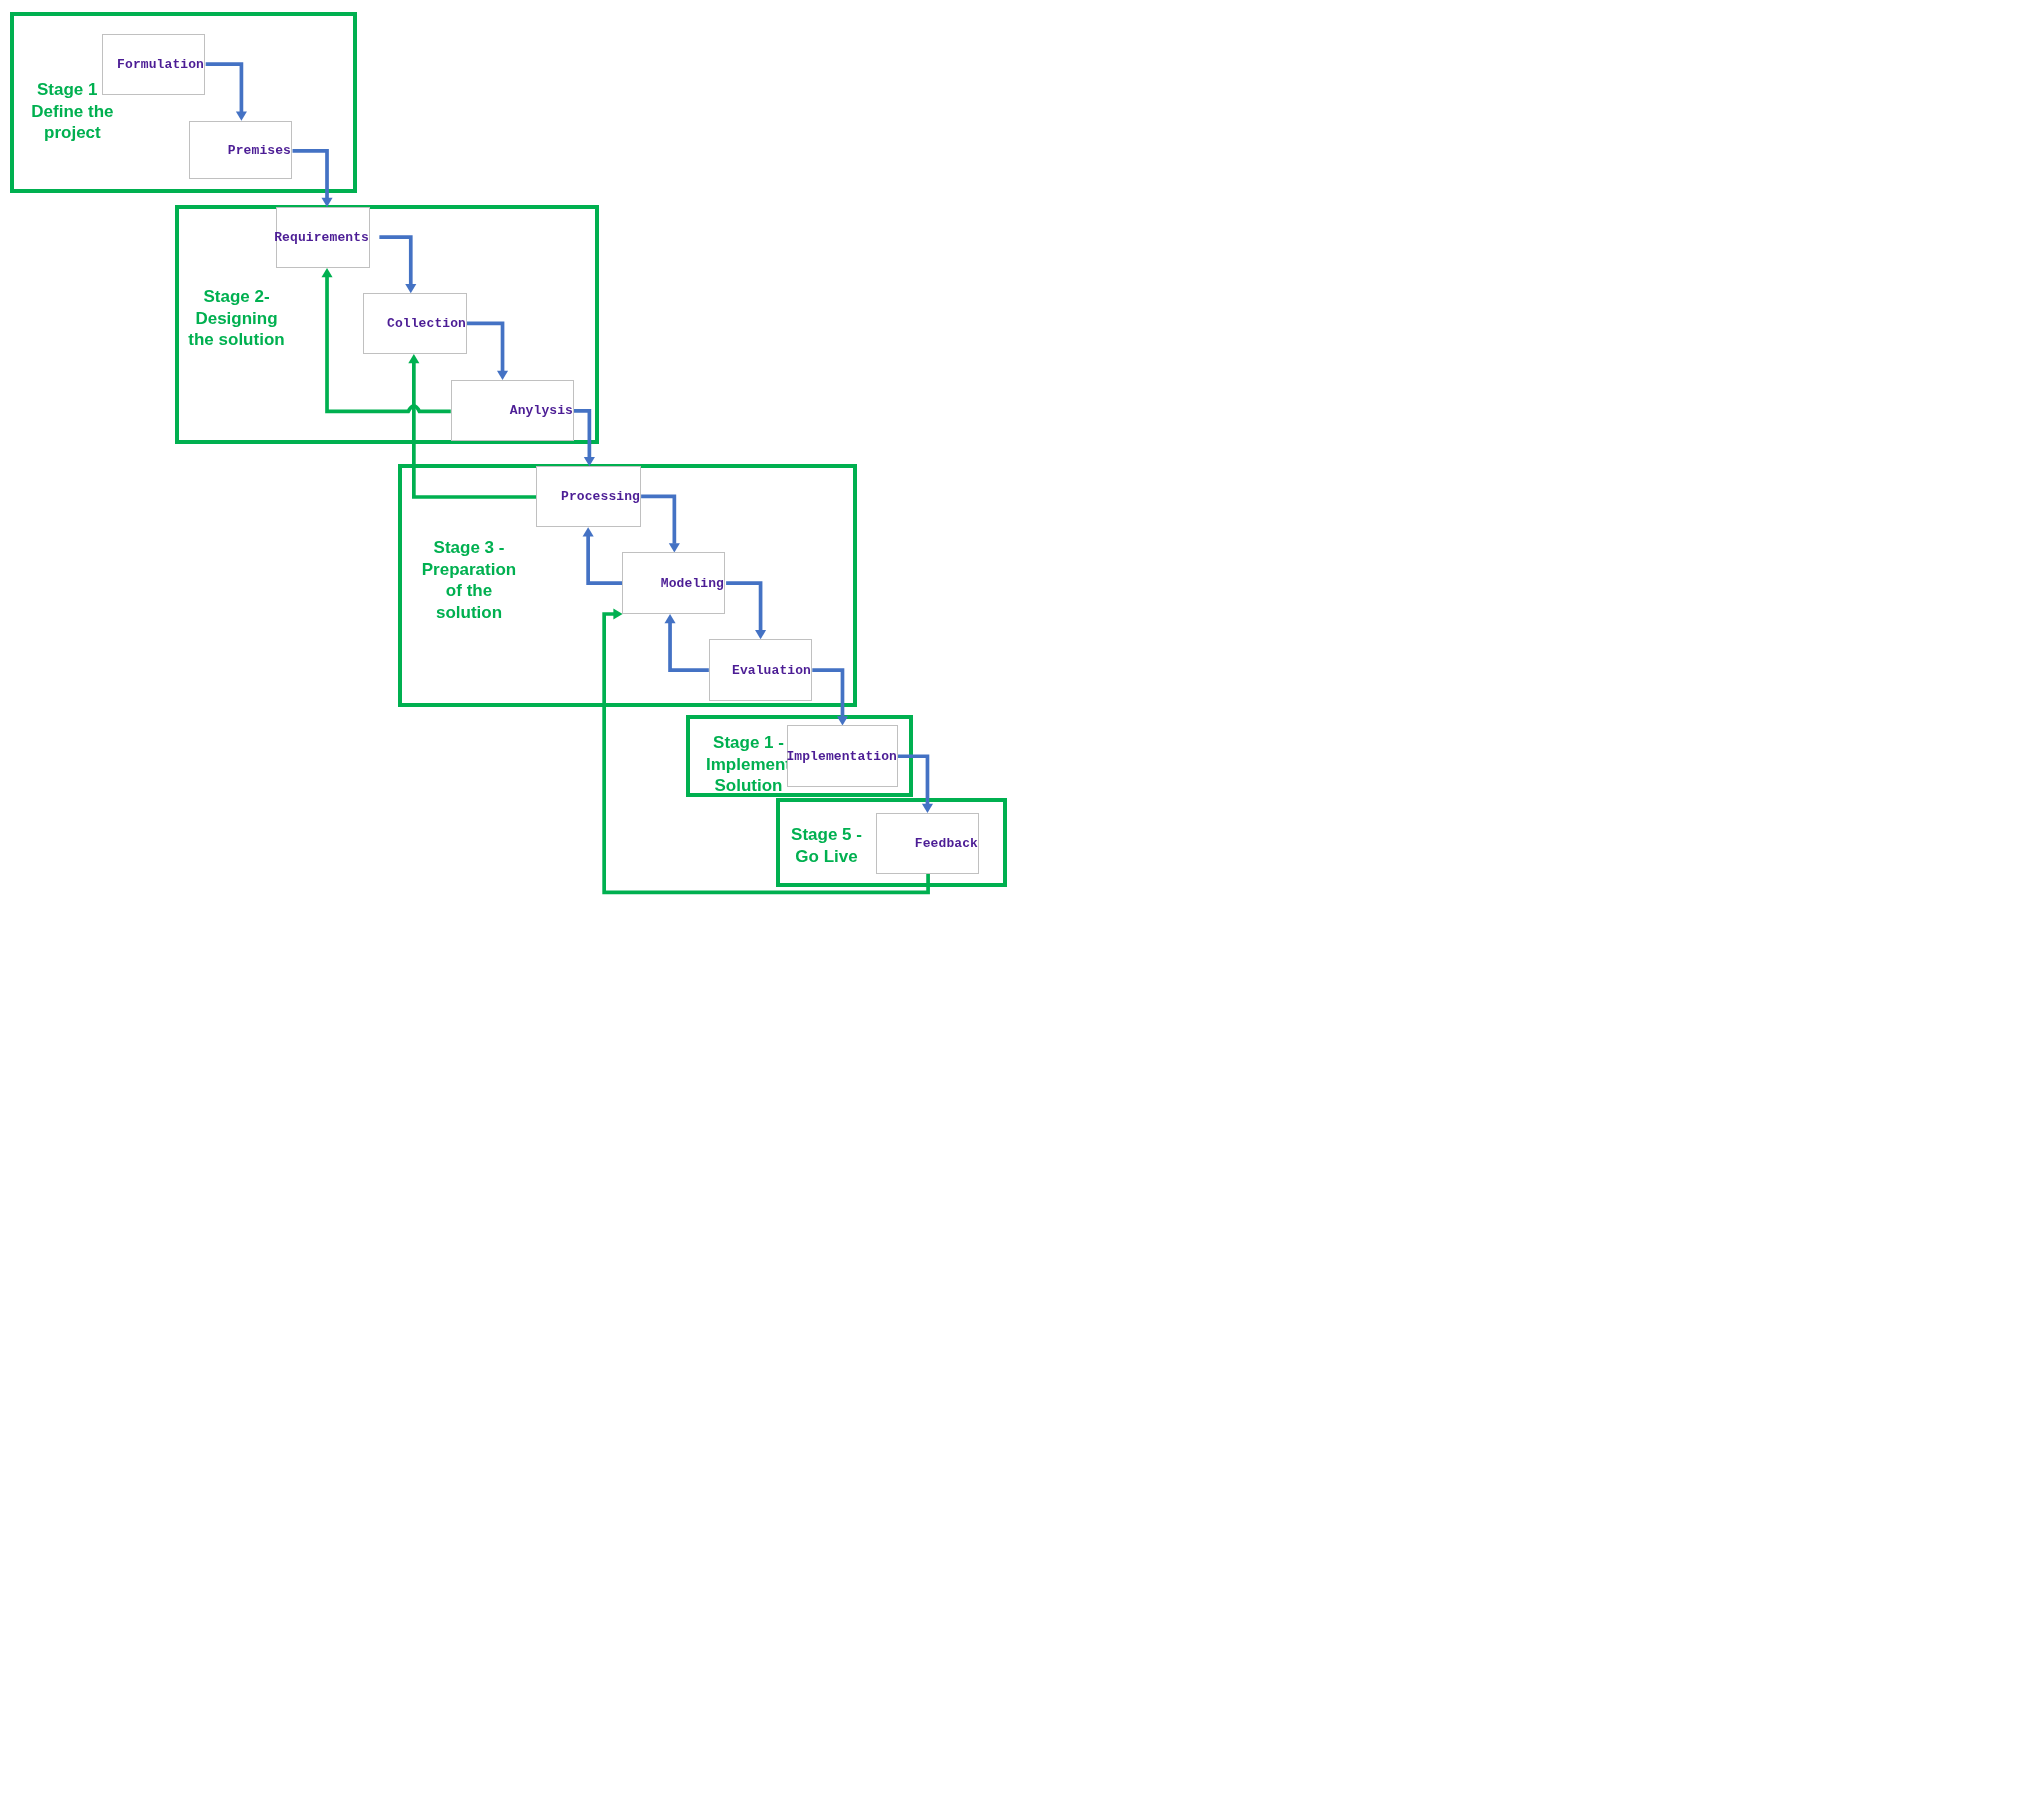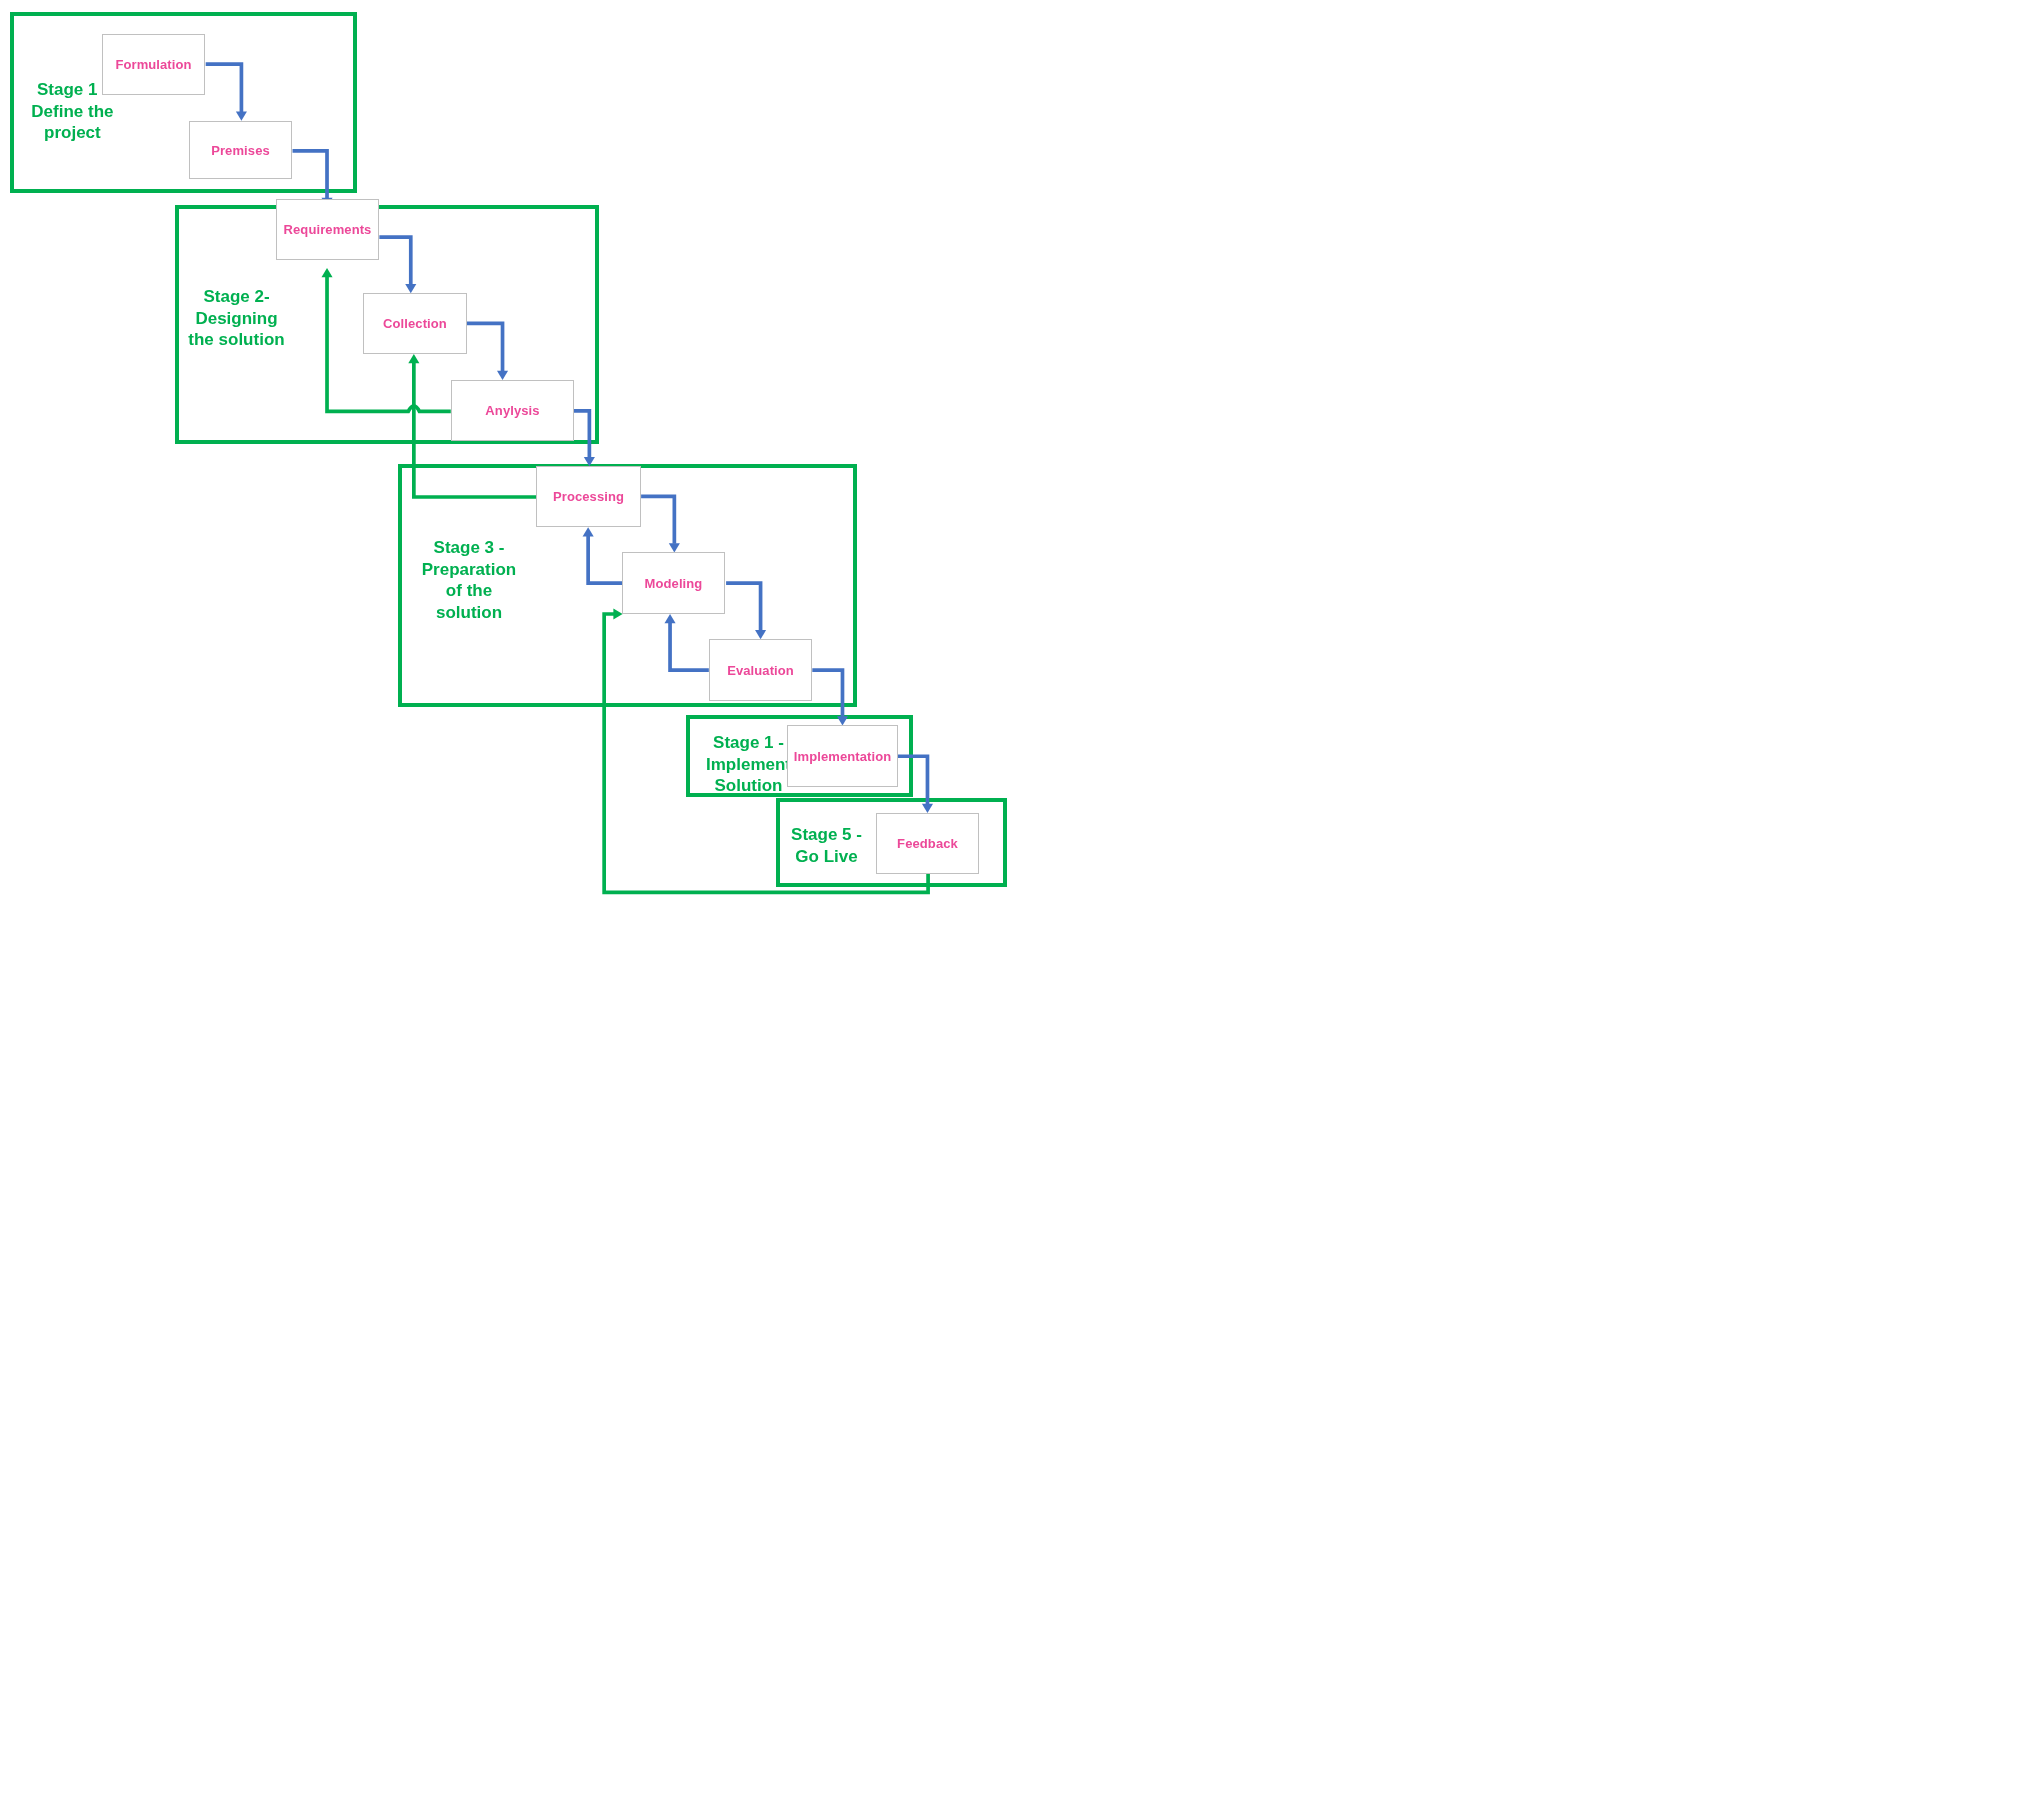--- a/index.html
+++ b/index.html
@@ -5,22 +5,22 @@
 <style>
   html,body{margin:0;padding:0;background:#ffffff;}
   .canvas{
     position:relative;width:1018px;height:901px;background:#ffffff;
     font-family:"Liberation Sans",sans-serif;overflow:hidden;
   }
   .stage{position:absolute;border:4.3px solid var(--green);box-sizing:border-box;background:transparent;}
   .connectors{position:absolute;left:0;top:0;z-index:2;}
   .node{
     position:absolute;border:1.8px solid var(--gray);background:#ffffff;box-sizing:border-box;
-    display:flex;align-items:center;justify-content:center;z-index:3;
-    font-weight:bold;font-size:13px;color:#ec4899;letter-spacing:0.1px;white-space:nowrap;
+    display:flex;align-items:center;justify-content:flex-end;z-index:3;
+    font-weight:bold;font-size:13px;color:#4c1d95;letter-spacing:0.1px;white-space:nowrap;font-family:Liberation Mono, monospace;
   }
   .stage-label{
     position:absolute;color:var(--green);font-weight:bold;font-size:17px;line-height:21.5px;
     text-align:center;z-index:1;white-space:nowrap;
   }
   .blue-line{stroke:var(--blue);stroke-width:6;fill:none;}
   .green-line{stroke:var(--green);stroke-width:6;fill:none;}
   .blue-head{fill:var(--blue);stroke:none;}
   .green-head{fill:var(--green);stroke:none;}
 </style>
@@ -122,21 +122,21 @@
       <polygon class="green-head" points="1011,997 996,988 996,1006"></polygon>
     </g>
   </svg>
 
   <div class="node" style="left:102px;top:34px;width:103px;height:61px">
     <span>Formulation</span>
   </div>
   <div class="node" style="left:189px;top:121px;width:103px;height:58px">
     <span>Premises</span>
   </div>
-  <div class="node" style="left:276px;top:199px;width:103px;height:61px">
+  <div class="node" style="left:276px;top:207px;width:94px;height:61px">
     <span>Requirements</span>
   </div>
   <div class="node" style="left:363px;top:293px;width:104px;height:61px">
     <span>Collection</span>
   </div>
   <div class="node" style="left:451px;top:380px;width:123px;height:61px">
     <span>Anylysis</span>
   </div>
   <div class="node" style="left:536px;top:466px;width:105px;height:61px">
     <span>Processing</span>

